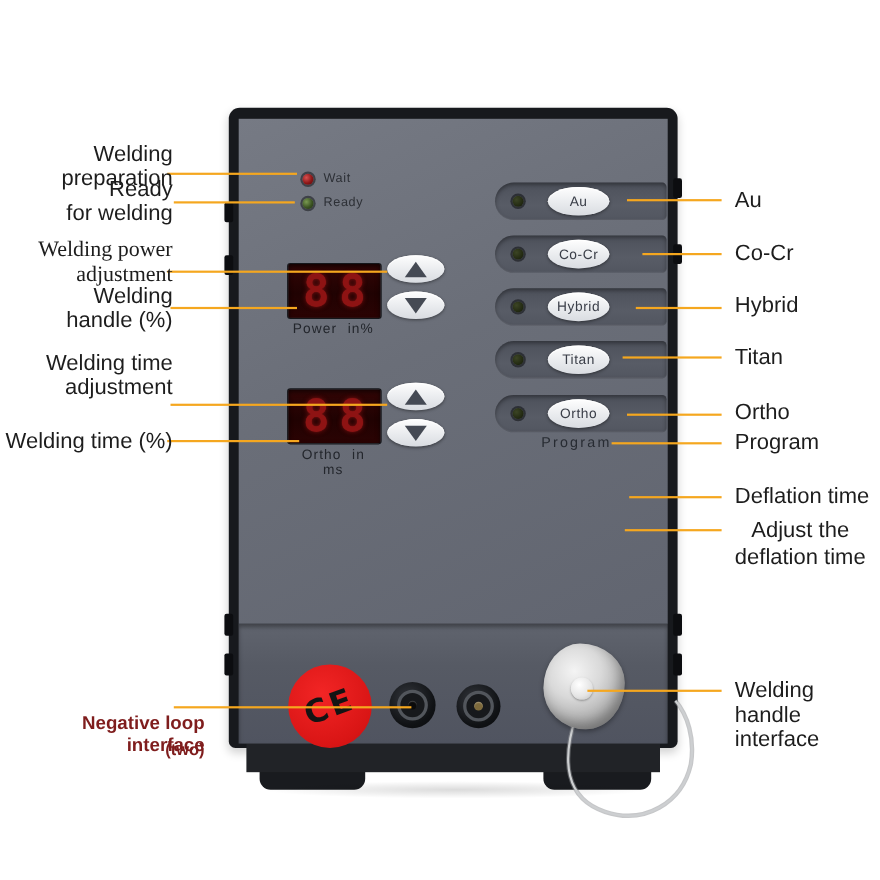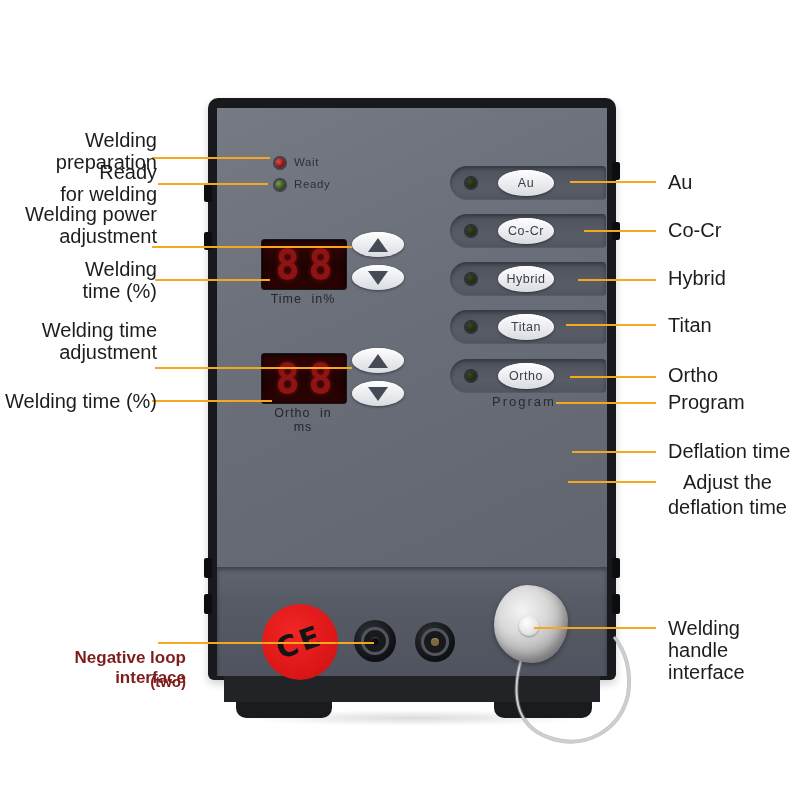--- a/index.html
+++ b/index.html
@@ -120,21 +120,21 @@
   <div class="nub" style="left:612px;top:594px;height:20px;"></div>
 
   <div class="led led-red" style="left:275px;top:158px;width:10px;height:10px;"></div>
   <div class="status-lab" style="left:294px;top:156px;">Wait</div>
   <div class="led led-green" style="left:275px;top:180px;width:10px;height:10px;"></div>
   <div class="status-lab" style="left:294px;top:178px;">Ready</div>
 
   <div class="seg" style="left:261px;top:239px;">
     <span>88</span>
   </div>
-  <div class="cap" style="left:261px;top:292px;">Time in%</div>
+  <div class="cap" style="left:261px;top:292px;">Power in%</div>
   <div class="ovalbtn arrowbtn" style="top:232px;">
     <span class="tri-u"></span>
   </div>
   <div class="ovalbtn arrowbtn" style="top:265px;">
     <span class="tri-d"></span>
   </div>
 
   <div class="seg" style="left:261px;top:353px;">
     <span>88</span>
   </div>
@@ -217,27 +217,27 @@
   <div class="lead" style="left:534px;top:627px;width:122px;"></div>
 
   <div class="lbl-l" style="top:129px;">
     <div>Welding</div>
     <div>preparation</div>
   </div>
   <div class="lbl-l" style="top:161px;">
     <div>Ready</div>
     <div>for welding</div>
   </div>
-  <div class="lbl-l" style="top:203px;">
+  <div class="lbl-l" style="top:216px;font-family:Liberation Serif, serif;">
     <div>Welding power</div>
     <div>adjustment</div>
   </div>
   <div class="lbl-l" style="top:258px;">
     <div>Welding</div>
-    <div>time (%)</div>
+    <div>handle (%)</div>
   </div>
   <div class="lbl-l" style="top:319px;">
     <div>Welding time</div>
     <div>adjustment</div>
   </div>
   <div class="lbl-l" style="top:390px;">
     <div>Welding time (%)</div>
   </div>
   <div class="lbl-sm" style="right:614px;top:648px;font-size:17px;">Negative loop interface</div>
   <div class="lbl-sm" style="right:614px;top:673px;font-size:15px;">(two)</div>

